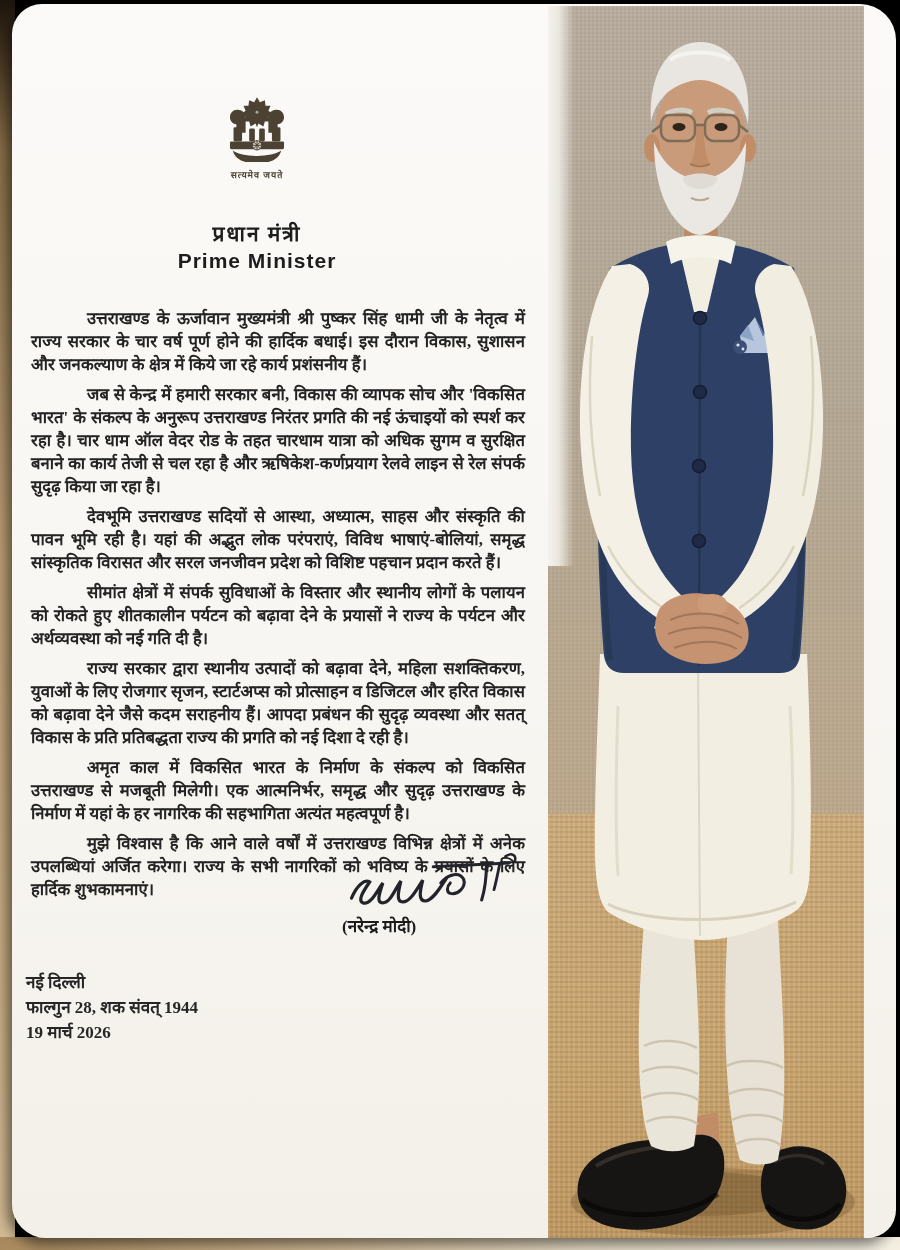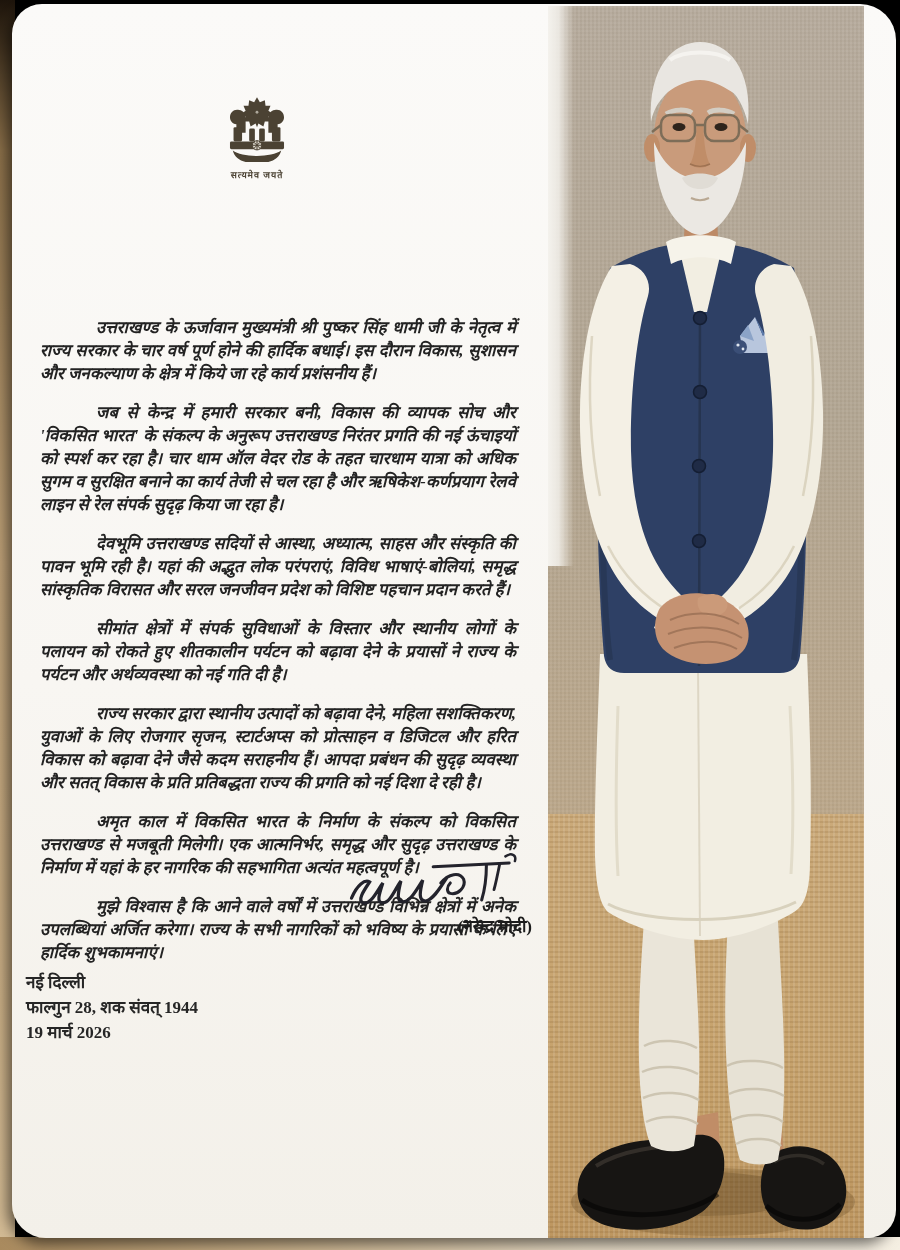--- a/index.html
+++ b/index.html
@@ -22,26 +22,26 @@
   .motto{font-size:9px;font-weight:bold;color:#4b4233;letter-spacing:1px;margin-top:2px;}
   .titles{position:absolute;left:95px;top:215px;width:300px;text-align:center;color:#1d1d1d;}
   .title-hi{font-size:21px;font-weight:bold;letter-spacing:2px;}
   .title-en{font-family:"Liberation Sans","DejaVu Sans",sans-serif;font-size:21px;font-weight:bold;
             letter-spacing:1px;margin-top:2px;}
   .heading{position:absolute;left:95px;top:277px;width:300px;text-align:center;
            font-size:18px;font-weight:bold;color:#151515;}
 
   
   .paras{position:absolute;left:12px;top:296px;width:508px;color:#232323;}
-  .paras p{margin:16px;font-size:16.6px;line-height:23px;text-align:justify;text-indent:56px;
-           font-weight:600;letter-spacing:.1px;font-style:italic;}
+  .paras p{margin:7px;font-size:16.6px;line-height:23px;text-align:justify;text-indent:56px;
+           font-weight:600;letter-spacing:.1px;}
 
   
   .sig{position:absolute;left:330px;top:846px;width:190px;height:64px;}
-  .sig-name{position:absolute;left:330px;top:910px;width:190px;text-align:right;
+  .sig-name{position:absolute;left:330px;top:910px;width:190px;text-align:left;
             font-size:17px;font-weight:bold;color:#1c1c1c;}
   .dateline{position:absolute;left:14px;top:966px;font-size:17px;line-height:25px;
             font-weight:600;color:#262626;}
 
   
   .photo{position:absolute;left:536px;top:2px;width:316px;height:1232px;overflow:hidden;}
   .wall{position:absolute;left:0;top:0;width:100%;height:818px;
     background:
       repeating-linear-gradient(0deg,rgba(255,255,255,.05) 0 2px,rgba(0,0,0,0) 2px 4px),
       repeating-linear-gradient(90deg,rgba(92,76,54,.07) 0 2px,rgba(0,0,0,0) 2px 4px),
@@ -80,20 +80,24 @@
         <circle cx="45" cy="25" r="2" fill="#d9d4c8" opacity=".7"></circle>
         <circle cx="45" cy="71.5" r="6.5" fill="#d9d4c8"></circle>
         <g stroke="#4b4233" stroke-width="1.4">
           <circle cx="45" cy="71.5" r="6.5" fill="none"></circle>
           <path d="M45,65 L45,78 M38.5,71.5 L51.5,71.5 M40.5,67 L49.5,76 M49.5,67 L40.5,76"></path>
         </g>
       </svg>
       <div class="motto">सत्यमेव जयते</div>
     </div>
 
+    <div class="titles">
+      <div class="title-hi">प्रधान मंत्री</div>
+      <div class="title-en">Prime Minister</div>
+    </div>
 
 
     <div class="paras">
       <p>उत्तराखण्ड के ऊर्जावान मुख्यमंत्री श्री पुष्कर सिंह धामी जी के नेतृत्व में राज्य सरकार के चार वर्ष पूर्ण होने की हार्दिक बधाई। इस दौरान विकास, सुशासन और जनकल्याण के क्षेत्र में किये जा रहे कार्य प्रशंसनीय हैं।</p>
       <p>जब से केन्द्र में हमारी सरकार बनी, विकास की व्यापक सोच और 'विकसित भारत' के संकल्प के अनुरूप उत्तराखण्ड निरंतर प्रगति की नई ऊंचाइयों को स्पर्श कर रहा है। चार धाम ऑल वेदर रोड के तहत चारधाम यात्रा को अधिक सुगम व सुरक्षित बनाने का कार्य तेजी से चल रहा है और ऋषिकेश-कर्णप्रयाग रेलवे लाइन से रेल संपर्क सुदृढ़ किया जा रहा है।</p>
       <p>देवभूमि उत्तराखण्ड सदियों से आस्था, अध्यात्म, साहस और संस्कृति की पावन भूमि रही है। यहां की अद्भुत लोक परंपराएं, विविध भाषाएं-बोलियां, समृद्ध सांस्कृतिक विरासत और सरल जनजीवन प्रदेश को विशिष्ट पहचान प्रदान करते हैं।</p>
       <p>सीमांत क्षेत्रों में संपर्क सुविधाओं के विस्तार और स्थानीय लोगों के पलायन को रोकते हुए शीतकालीन पर्यटन को बढ़ावा देने के प्रयासों ने राज्य के पर्यटन और अर्थव्यवस्था को नई गति दी है।</p>
       <p>राज्य सरकार द्वारा स्थानीय उत्पादों को बढ़ावा देने, महिला सशक्तिकरण, युवाओं के लिए रोजगार सृजन, स्टार्टअप्स को प्रोत्साहन व डिजिटल और हरित विकास को बढ़ावा देने जैसे कदम सराहनीय हैं। आपदा प्रबंधन की सुदृढ़ व्यवस्था और सतत् विकास के प्रति प्रतिबद्धता राज्य की प्रगति को नई दिशा दे रही है।</p>
       <p>अमृत काल में विकसित भारत के निर्माण के संकल्प को विकसित उत्तराखण्ड से मजबूती मिलेगी। एक आत्मनिर्भर, समृद्ध और सुदृढ़ उत्तराखण्ड के निर्माण में यहां के हर नागरिक की सहभागिता अत्यंत महत्वपूर्ण है।</p>
       <p>मुझे विश्वास है कि आने वाले वर्षों में उत्तराखण्ड विभिन्न क्षेत्रों में अनेक उपलब्धियां अर्जित करेगा। राज्य के सभी नागरिकों को भविष्य के प्रयासों के लिए हार्दिक शुभकामनाएं।</p>

